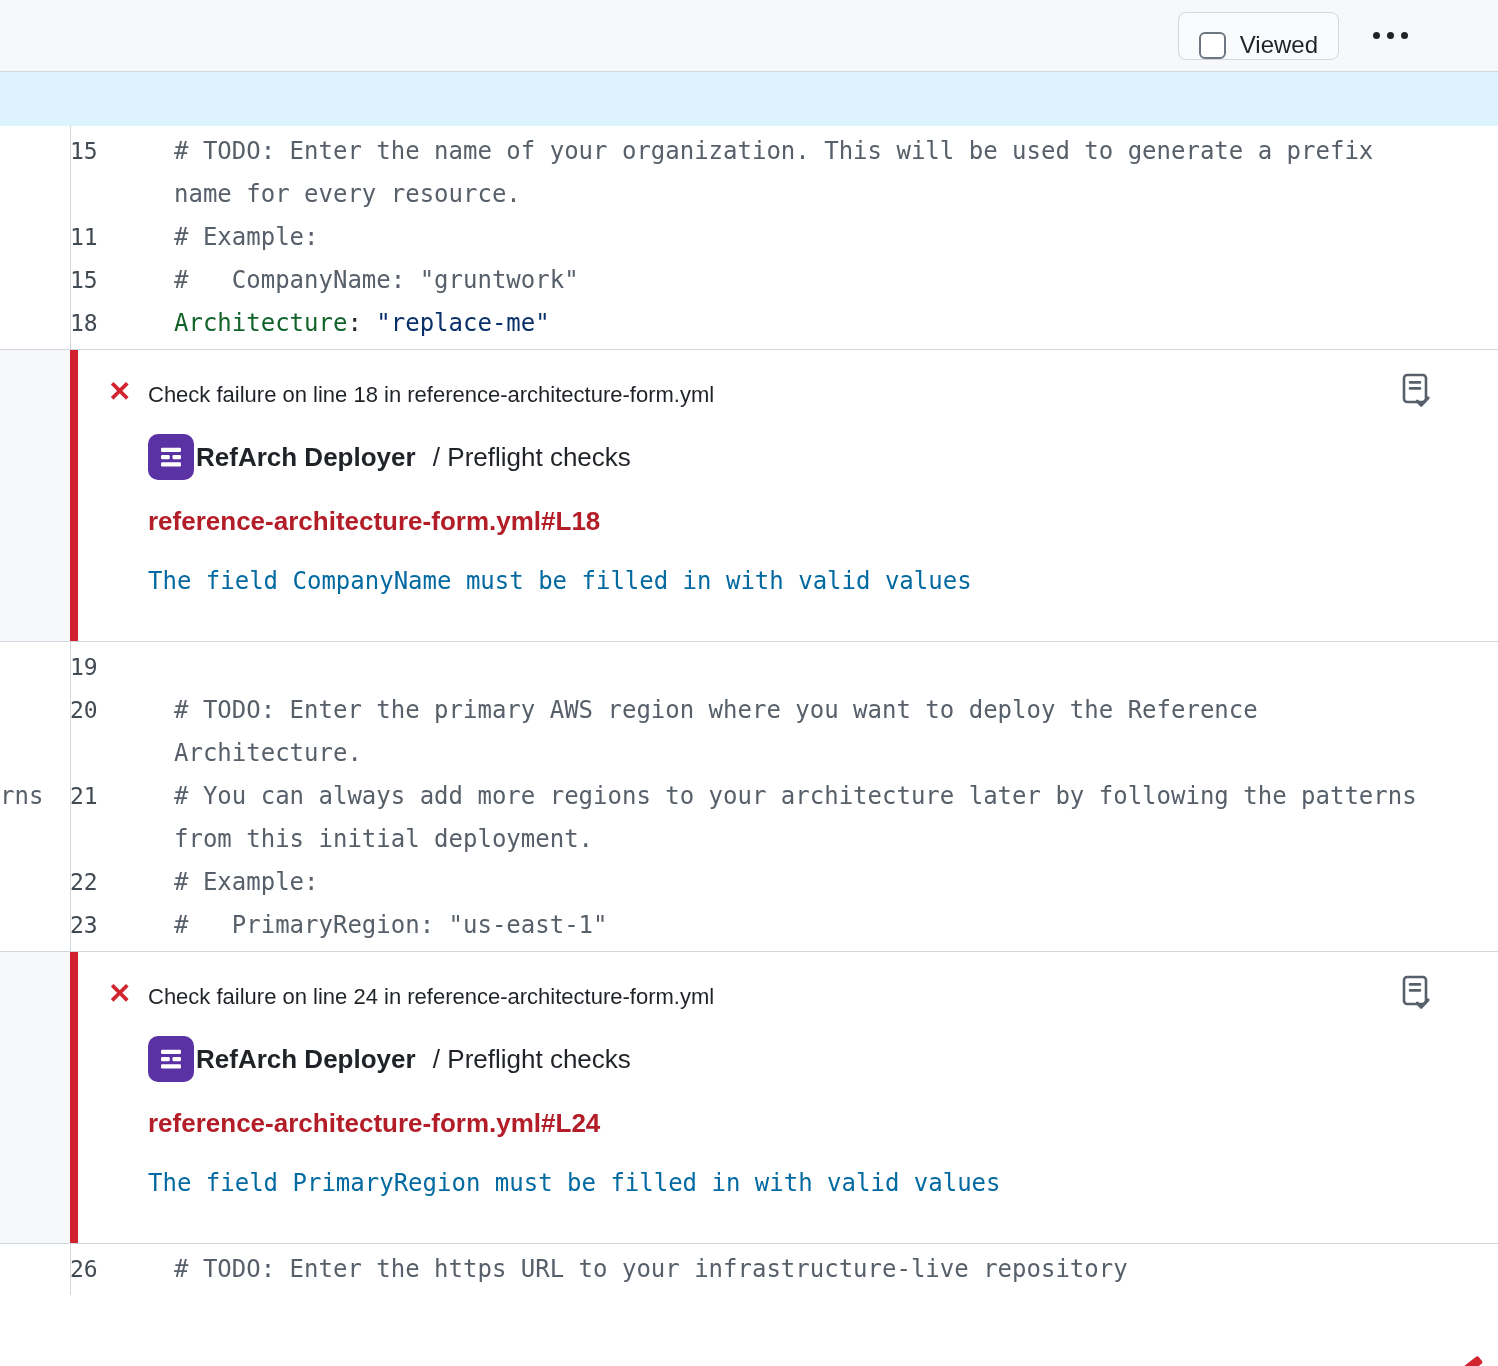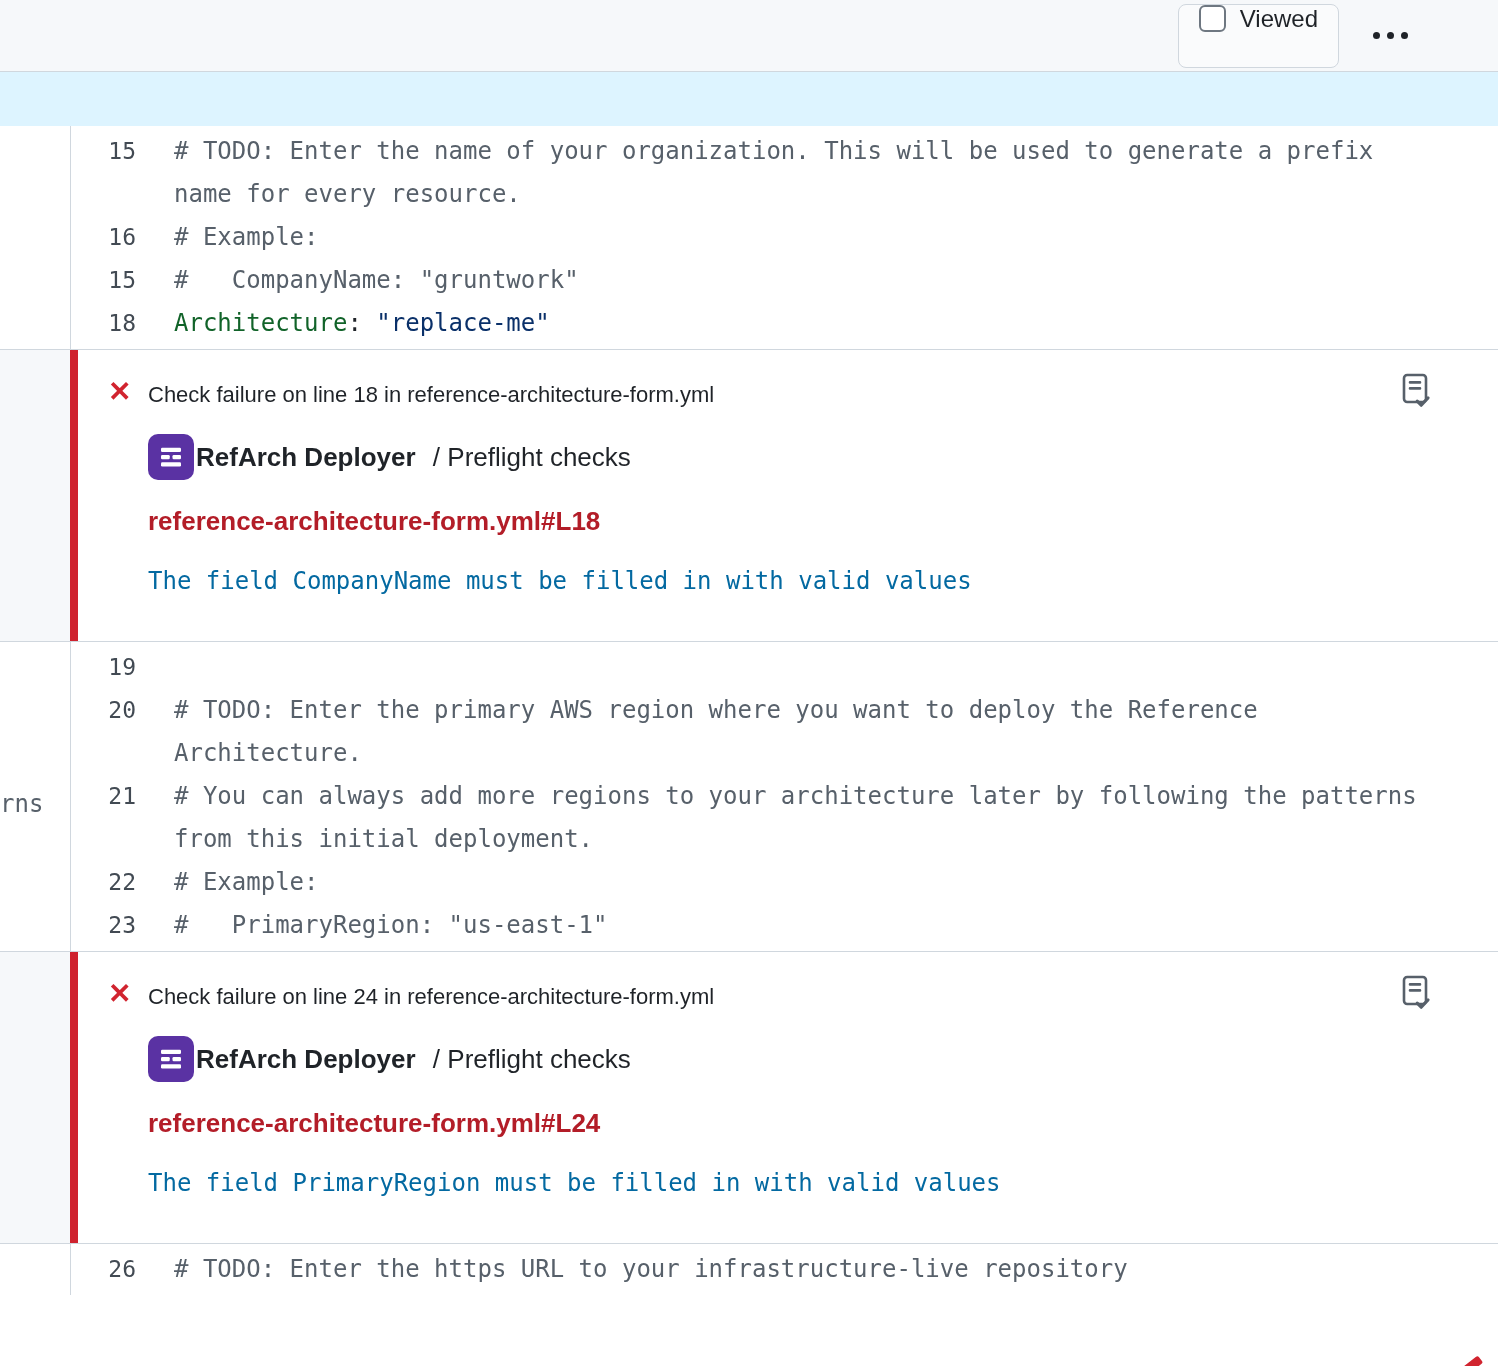--- a/index.html
+++ b/index.html
@@ -9,47 +9,47 @@
     background:#fff; font-family:"Liberation Sans", sans-serif; color:#1f2328;
   }
 
   
   .toolbar {
     height:72px; background:#f6f8fa; border-bottom:1px solid #d0d7de;
     display:flex; align-items:center; justify-content:flex-end;
     padding-right:86px; gap:30px;
   }
   .viewed-btn {
-    display:flex; align-items:flex-start; gap:14px; height:64px; padding:0 20px;
+    display:flex; align-items:flex-end; gap:14px; height:48px; padding:0 20px;
     background:#fafbfc; border:1.5px solid #d0d7de; border-radius:8px;
     font-size:24px; color:#1f2328; cursor:pointer;
   }
   .checkbox {
     width:27px; height:27px; border:2px solid #6e7781; border-radius:6px; background:#fff;
   }
   .kebab { display:flex; gap:7px; cursor:pointer; padding:10px 4px; }
   .kebab .dot { width:7px; height:7px; border-radius:50%; background:#1f2328; }
 
   
   .hunk-bar { height:54px; background:#ddf4ff; }
 
   
   .code-block { position:relative; padding:4px 0; background:#fff; }
   .code-block::before {
     content:""; position:absolute; left:70px; top:0; bottom:0; width:1px; background:#d0d7de;
   }
   .code-line { display:flex; min-height:43px; }
   .left-strip { width:70px; flex:none; position:relative; }
   .left-frag {
-    position:absolute; left:0; top:8px;
+    position:absolute; left:0; top:0;
     font-family:"DejaVu Sans Mono","Liberation Mono",monospace;
     font-size:24px; line-height:43px; color:#57606a; white-space:pre;
   }
   .line-num {
-    width:66px; flex:none; text-align:right; color:#424a53;
+    width:66px; flex:none; text-align:left; color:#424a53;
     font-family:"DejaVu Sans Mono","Liberation Mono",monospace;
     font-size:23px; line-height:43px; cursor:pointer;
   }
   .line-code {
     margin-left:38px; width:1262px;
     font-family:"DejaVu Sans Mono","Liberation Mono",monospace;
     font-size:24px; line-height:43px;
     white-space:pre-wrap; word-break:break-word; color:#1f2328;
   }
   .seg-comment { color:#57606a; }
@@ -124,21 +124,21 @@
     <div class="left-strip">
       <span class="left-frag"></span>
     </div>
     <div class="line-num">15</div>
     <div class="line-code"><span class="seg-comment"># TODO: Enter the name of your organization. This will be used to generate a prefix name for every resource.</span></div>
   </div>
         <div class="code-line">
     <div class="left-strip">
       <span class="left-frag"></span>
     </div>
-    <div class="line-num">16</div>
+    <div class="line-num">11</div>
     <div class="line-code"><span class="seg-comment"># Example:</span></div>
   </div>
         <div class="code-line">
     <div class="left-strip">
       <span class="left-frag"></span>
     </div>
     <div class="line-num">15</div>
     <div class="line-code"><span class="seg-comment">#   CompanyName: "gruntwork"</span></div>
   </div>
         <div class="code-line">

